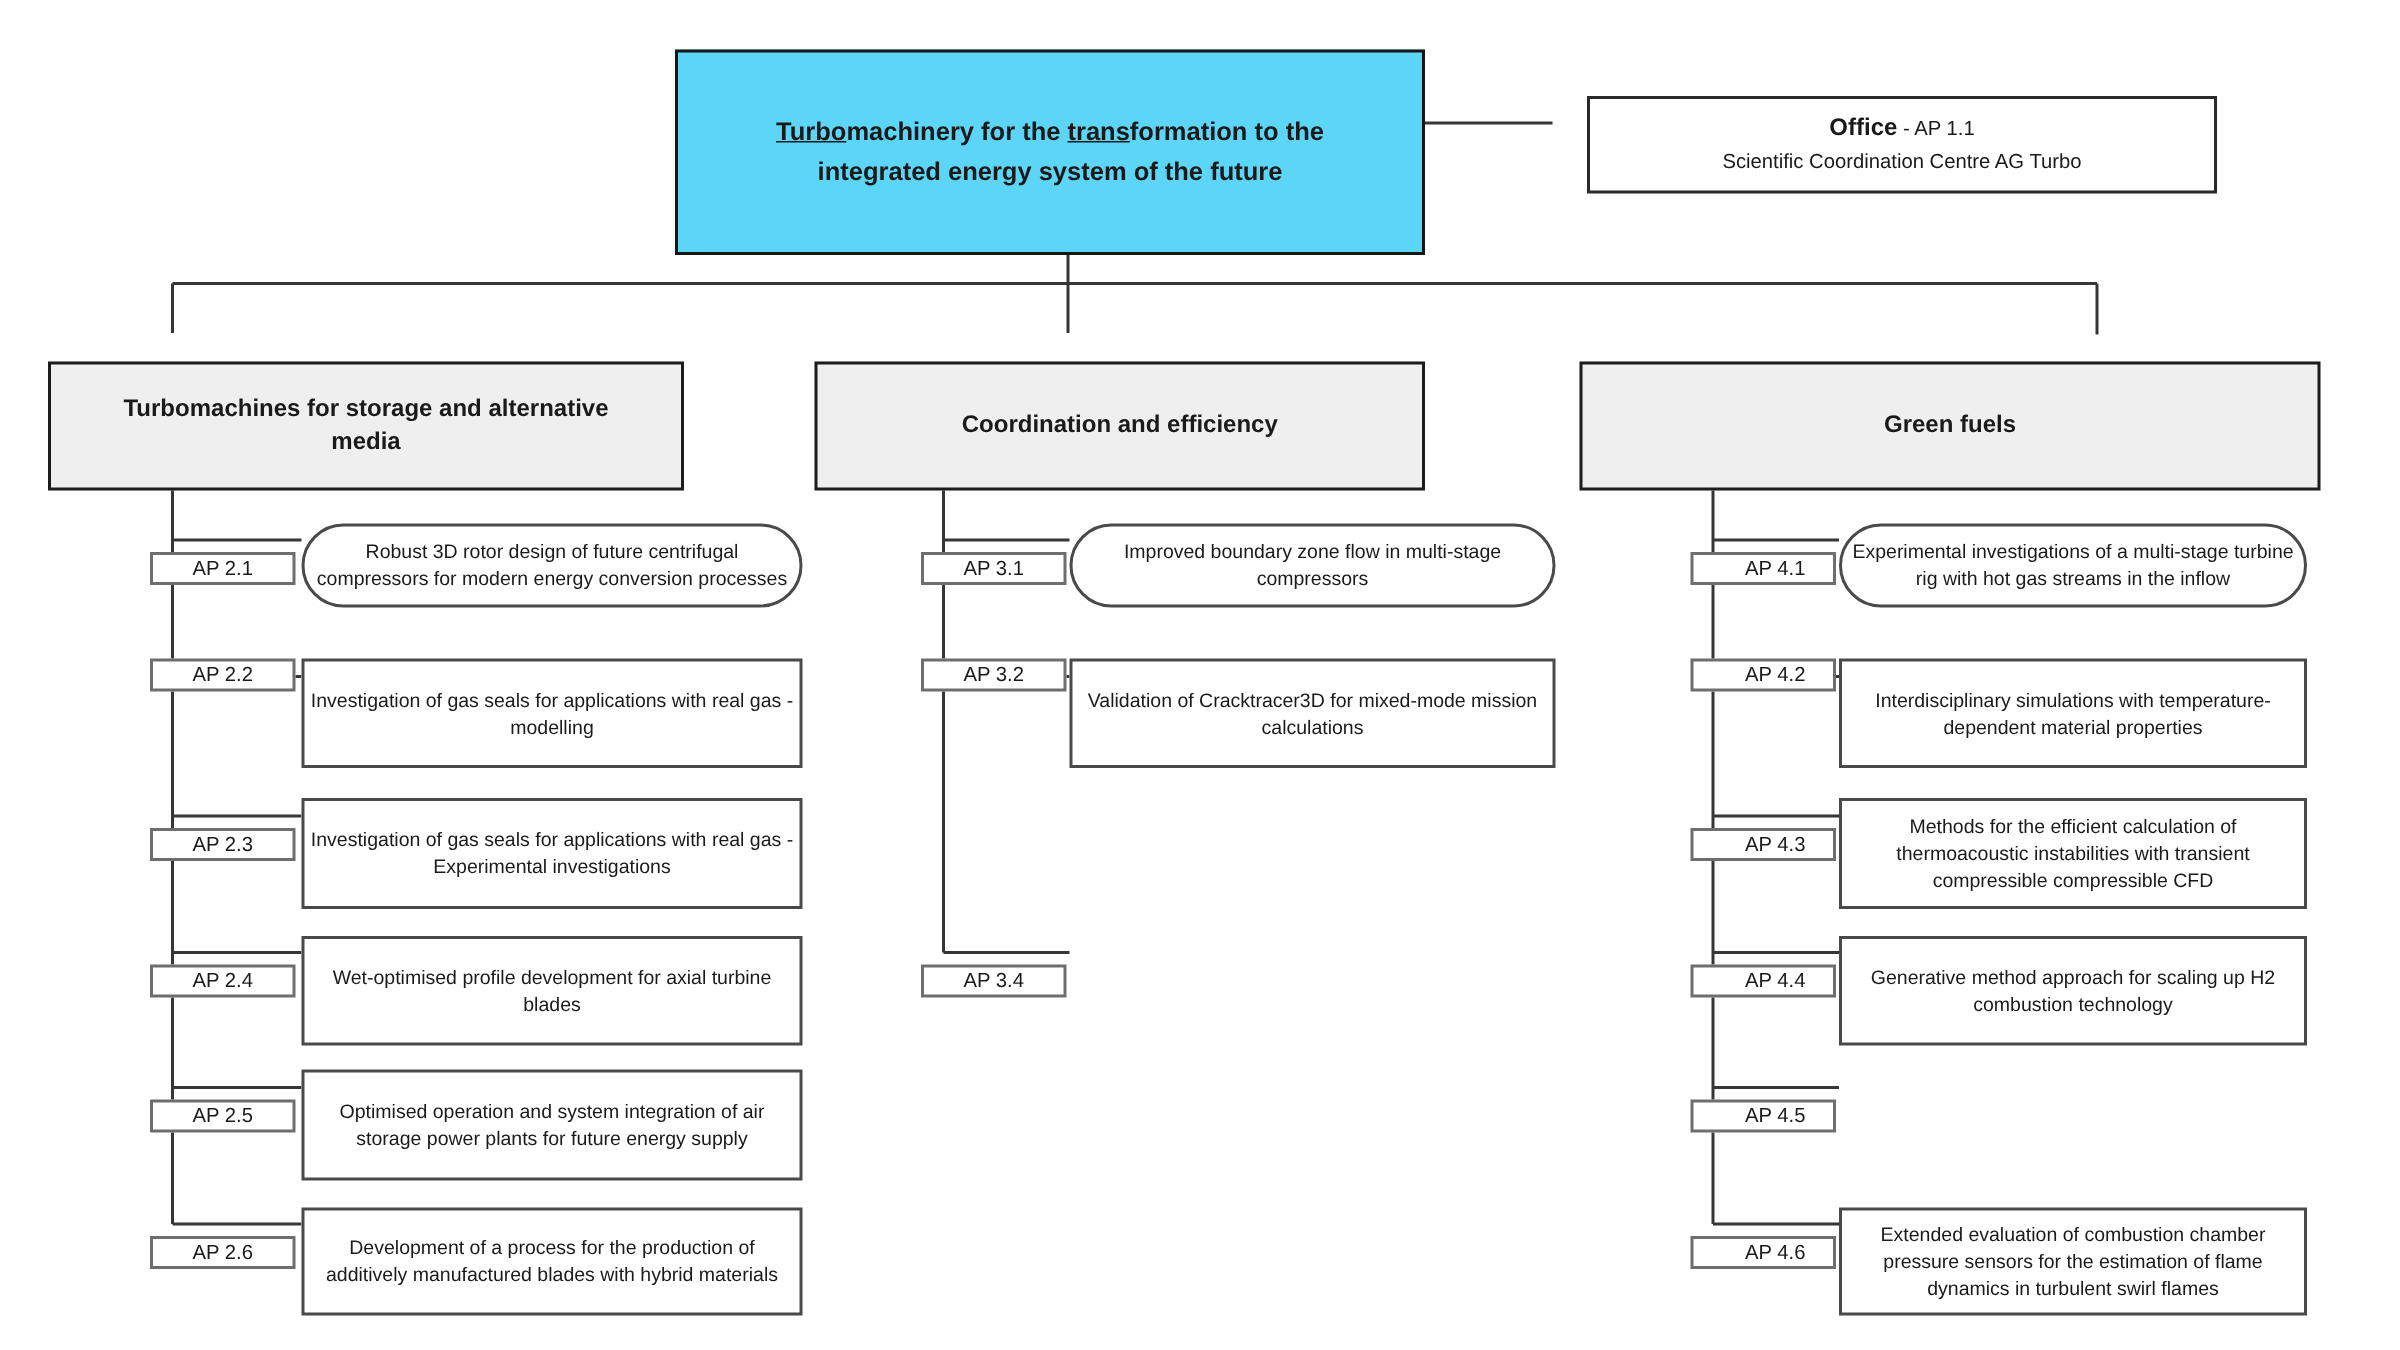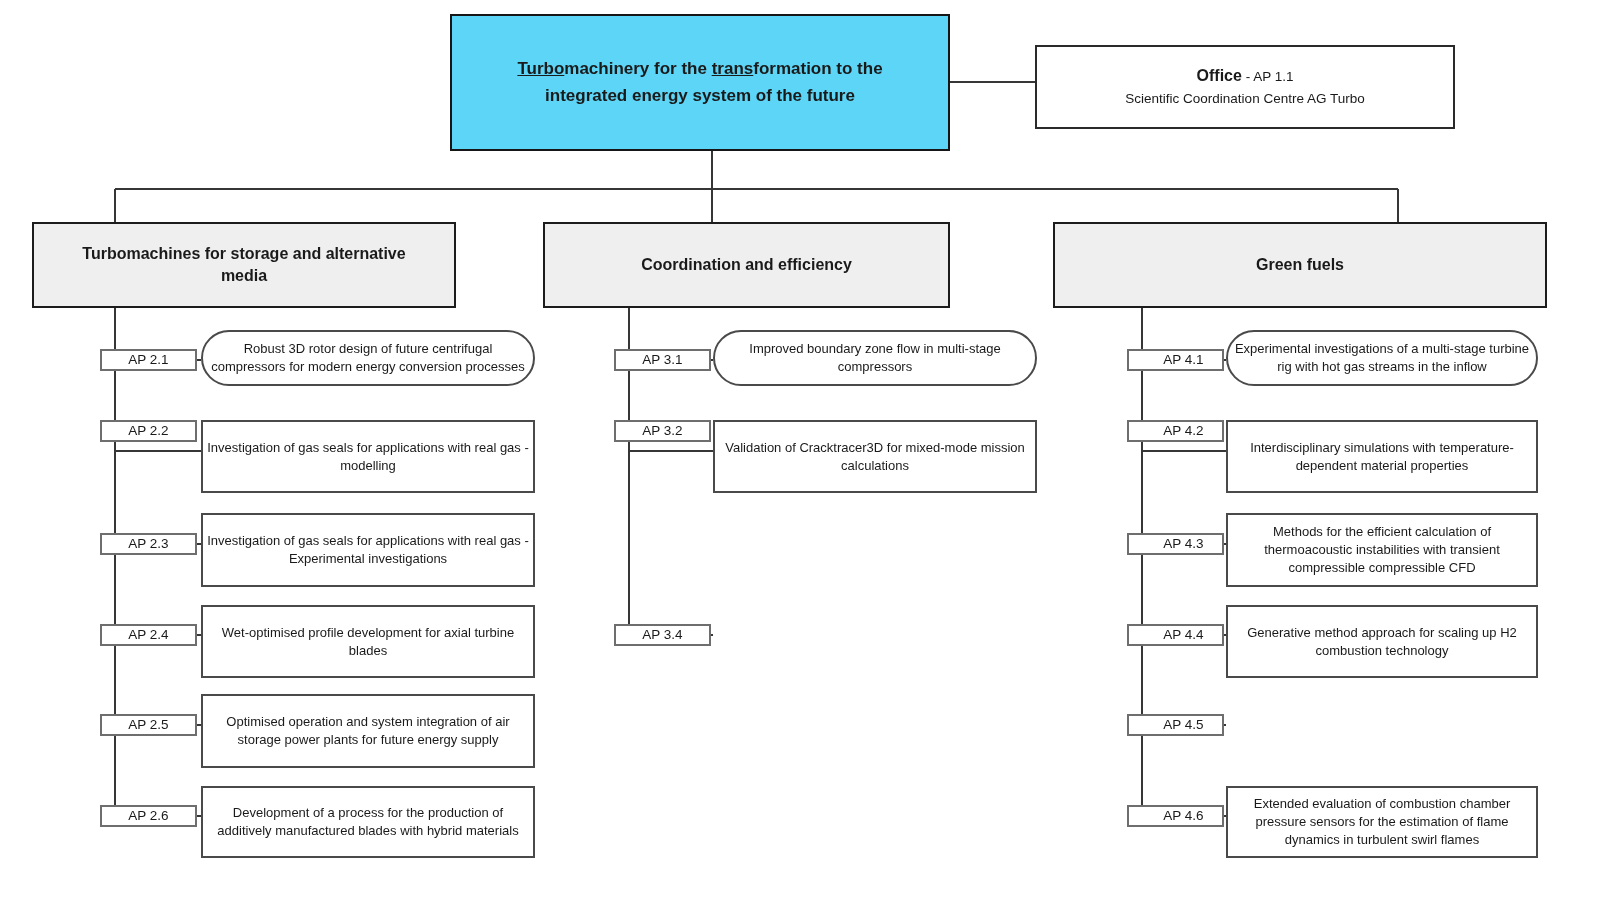--- a/index.html
+++ b/index.html
@@ -2,27 +2,27 @@
 <html><head>
 <meta charset="utf-8">
 <style>
   html,body{margin:0;padding:0;background:#ffffff;}
   #stage{
     position:relative;width:1600px;height:900px;background:#ffffff;overflow:hidden;
     font-family:"Liberation Sans","DejaVu Sans",sans-serif;color:#1a1a1a;
   }
   #wires{position:absolute;left:0;top:0;width:1600px;height:900px;}
   .box{position:absolute;box-sizing:border-box;display:flex;flex-direction:column;
-       align-items:center;justify-content:center;text-align:center;background:#ffffff;}
+       align-items:center;justify-content:center;text-align:center;background:#ffffff;margin-top:19px;}
   
   .root{left:450px;top:14px;width:500px;height:137px;background:#5cd5f7;
         border:2px solid #161616;font-size:17px;font-weight:bold;line-height:1.55;padding:0 28px;}
   .root .u{text-decoration:underline;}
   
-  .office{left:1035px;top:45px;width:420px;height:84px;border:2px solid #2a2a2a;
+  .office{left:1058px;top:45px;width:420px;height:65px;border:2px solid #2a2a2a;
           font-size:13.5px;line-height:1.55;}
   .office .office-name{font-size:16px;font-weight:bold;}
   
   .hdr{background:#efefef;border:2px solid #1c1c1c;top:222px;height:86px;
        font-size:16px;font-weight:bold;line-height:1.4;padding:0 28px;}
   .hdr1{left:32px;width:424px;}
   .hdr2{left:543px;width:407px;}
   .hdr3{left:1053px;width:494px;}
   
   .desc{border:2px solid #4a4a4a;font-size:13px;line-height:1.38;padding:2px 4px;}

